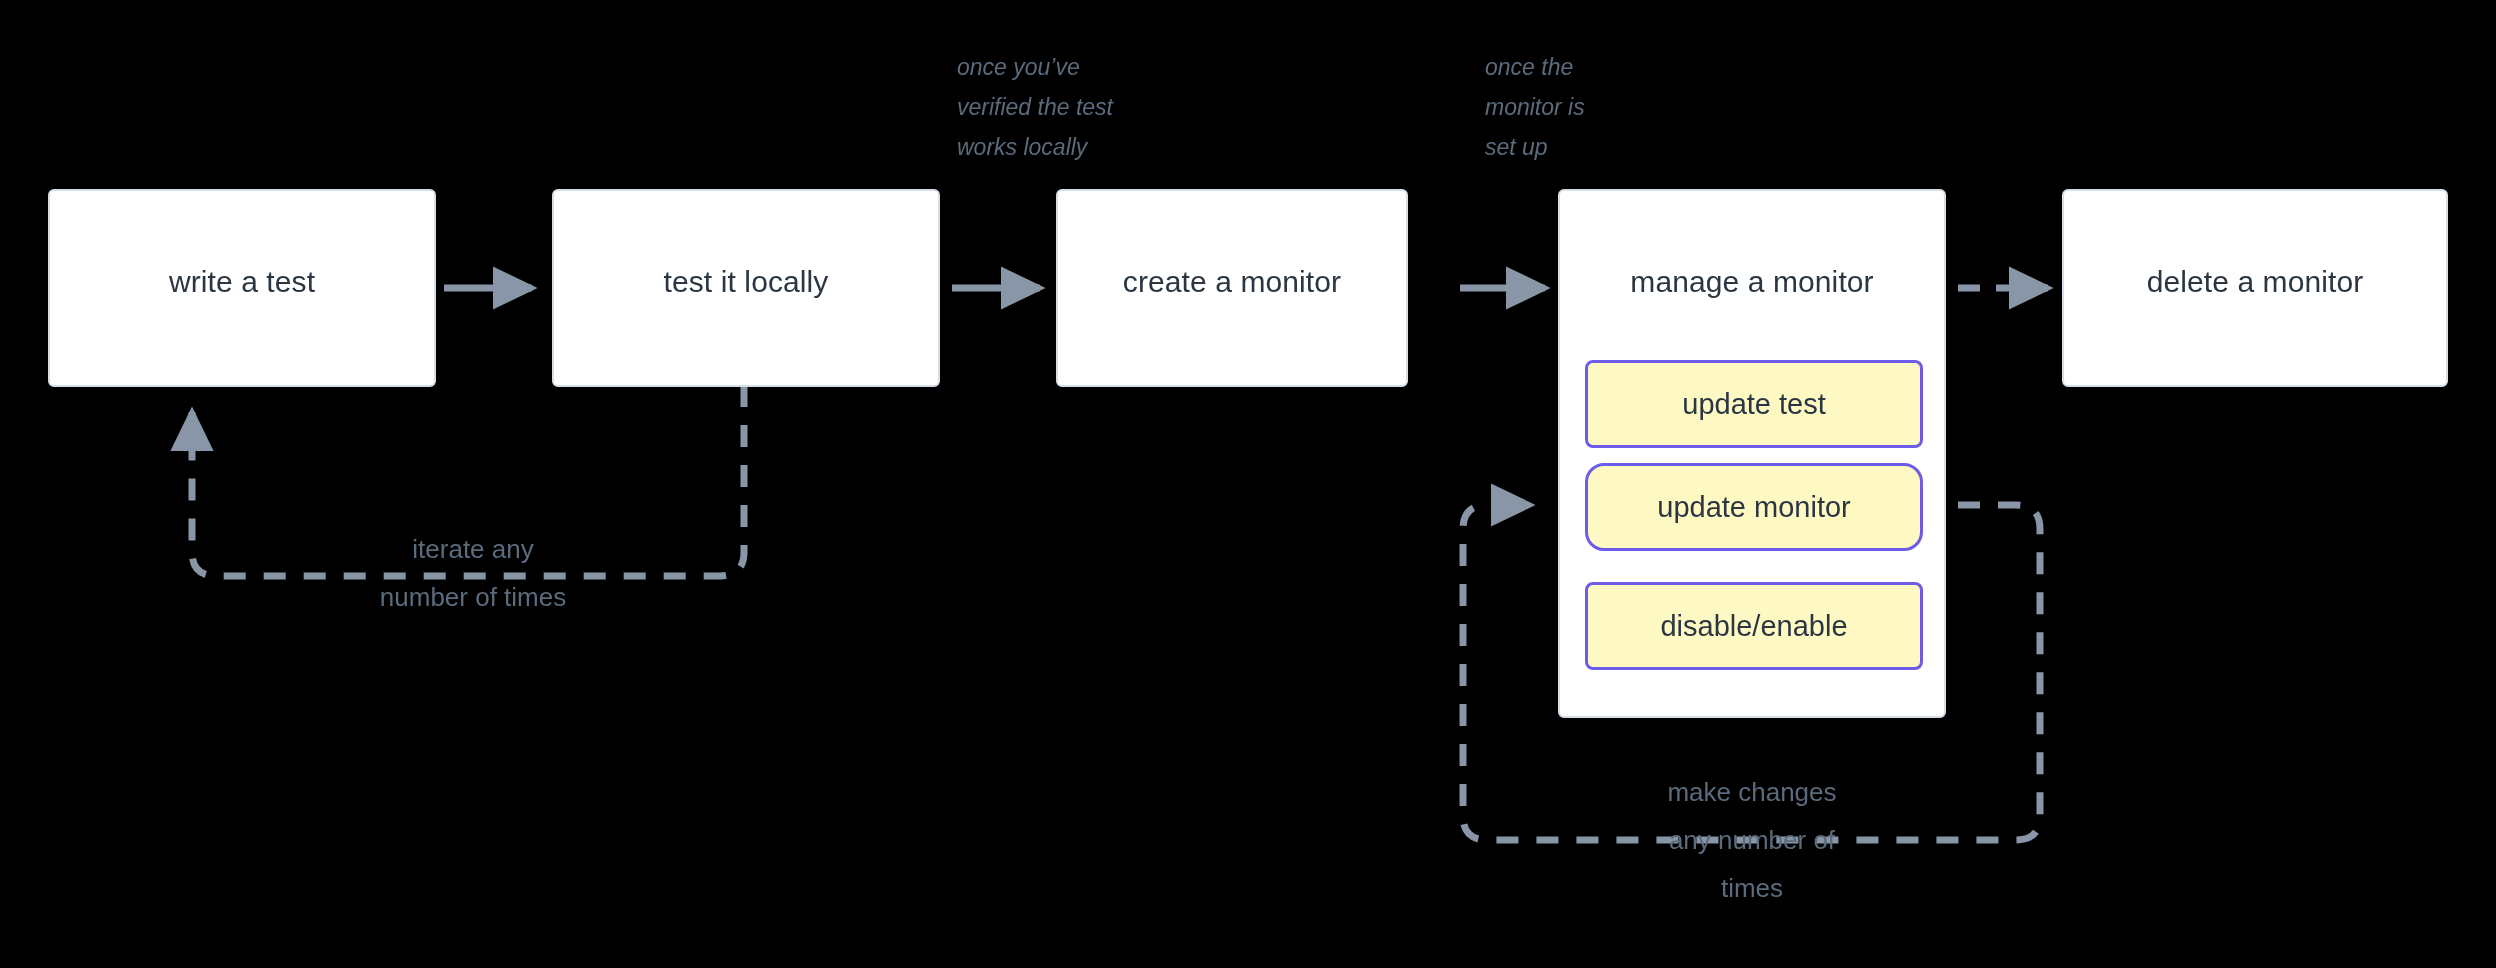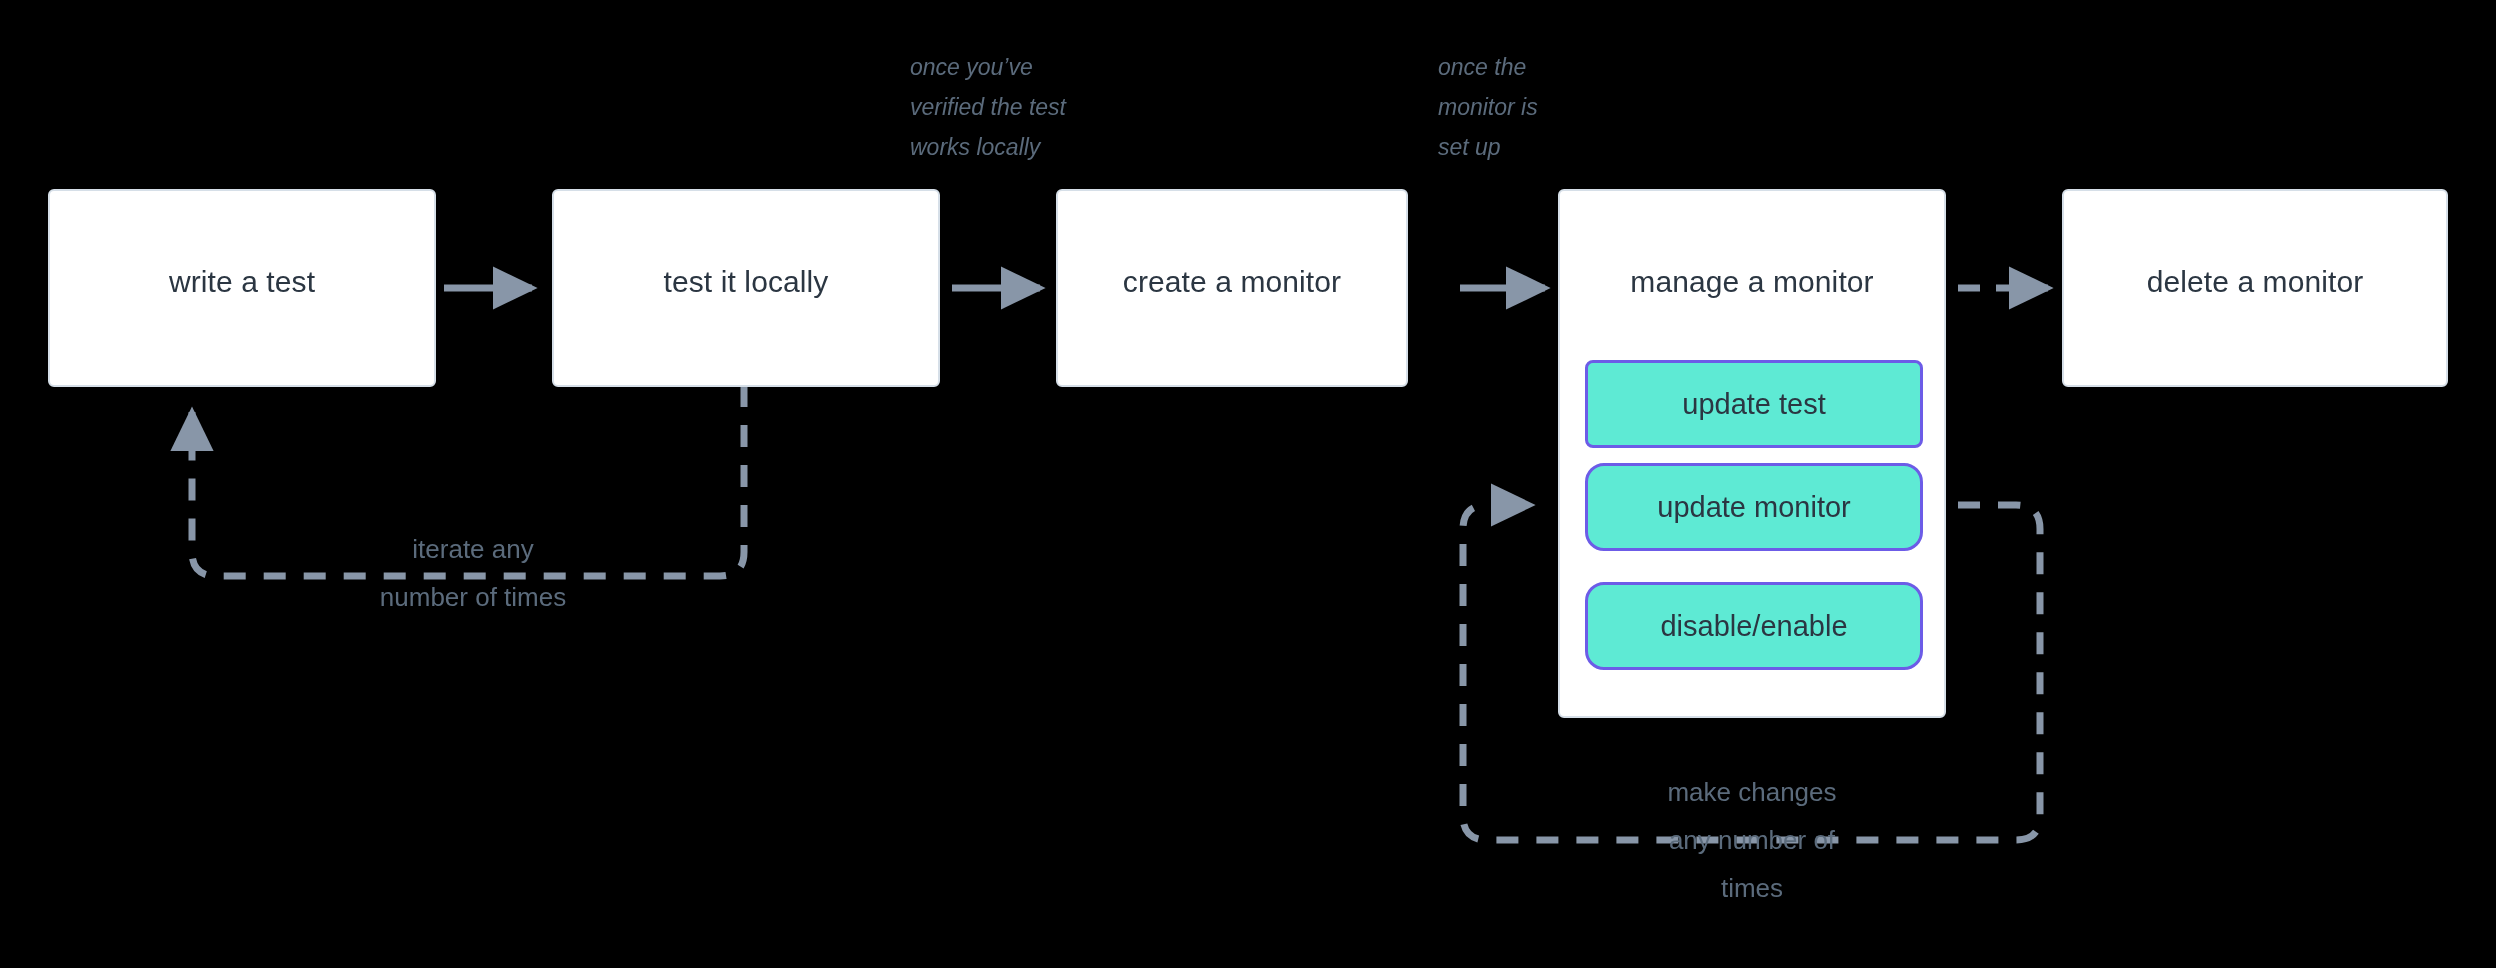--- a/index.html
+++ b/index.html
@@ -36,21 +36,21 @@
     right: 0;
     text-align: center;
     color: #2b3642;
     font-size: 30px;
     font-family: "Liberation Sans", sans-serif;
     letter-spacing: 0.1px;
     white-space: nowrap;
   }
   .sub-box {
     position: absolute;
-    background: #5eead4;
+    background: #fef9c3;
     border: 3px solid #6c5ce7;
     border-radius: 8px;
     box-sizing: border-box;
     display: flex;
     align-items: center;
     justify-content: center;
   }
   .sub-box-label {
     color: #2b3642;
     font-size: 29px;
@@ -58,20 +58,21 @@
     white-space: nowrap;
   }
   .annotation {
     position: absolute;
     color: #5b6b7c;
     font-style: italic;
     font-size: 23px;
     line-height: 40px;
     font-family: "Liberation Sans", sans-serif;
     white-space: pre-line;
+    margin-left: 47px;
   }
   .edge-label {
     position: absolute;
     color: #5b6b7c;
     font-size: 26px;
     line-height: 48px;
     text-align: center;
     font-family: "Liberation Sans", sans-serif;
     white-space: pre-line;
   }
@@ -130,21 +131,21 @@
     <div class="node-label" style="top:74px;">manage a monitor</div>
 
     <div class="sub-box" style="left:25px; top:169px; width:338px; height:88px;">
       <span class="sub-box-label">update test</span>
     </div>
 
     <div class="sub-box" style="left:25px; top:272px; width:338px; height:88px;border-radius:19px;">
       <span class="sub-box-label">update monitor</span>
     </div>
 
-    <div class="sub-box" style="left:25px; top:391px; width:338px; height:88px;border-radius:19px;">
+    <div class="sub-box" style="left:25px; top:391px; width:338px; height:88px;">
       <span class="sub-box-label">disable/enable</span>
     </div>
   </div>
 
   <div class="node-box" style="left:2062px; top:189px; width:386px; height:198px;">
     <div class="node-label" style="top:74px;">delete a monitor</div>
   </div>
 
   <div class="annotation" style="left:910px; top:47px;">once you’ve
 verified the test

